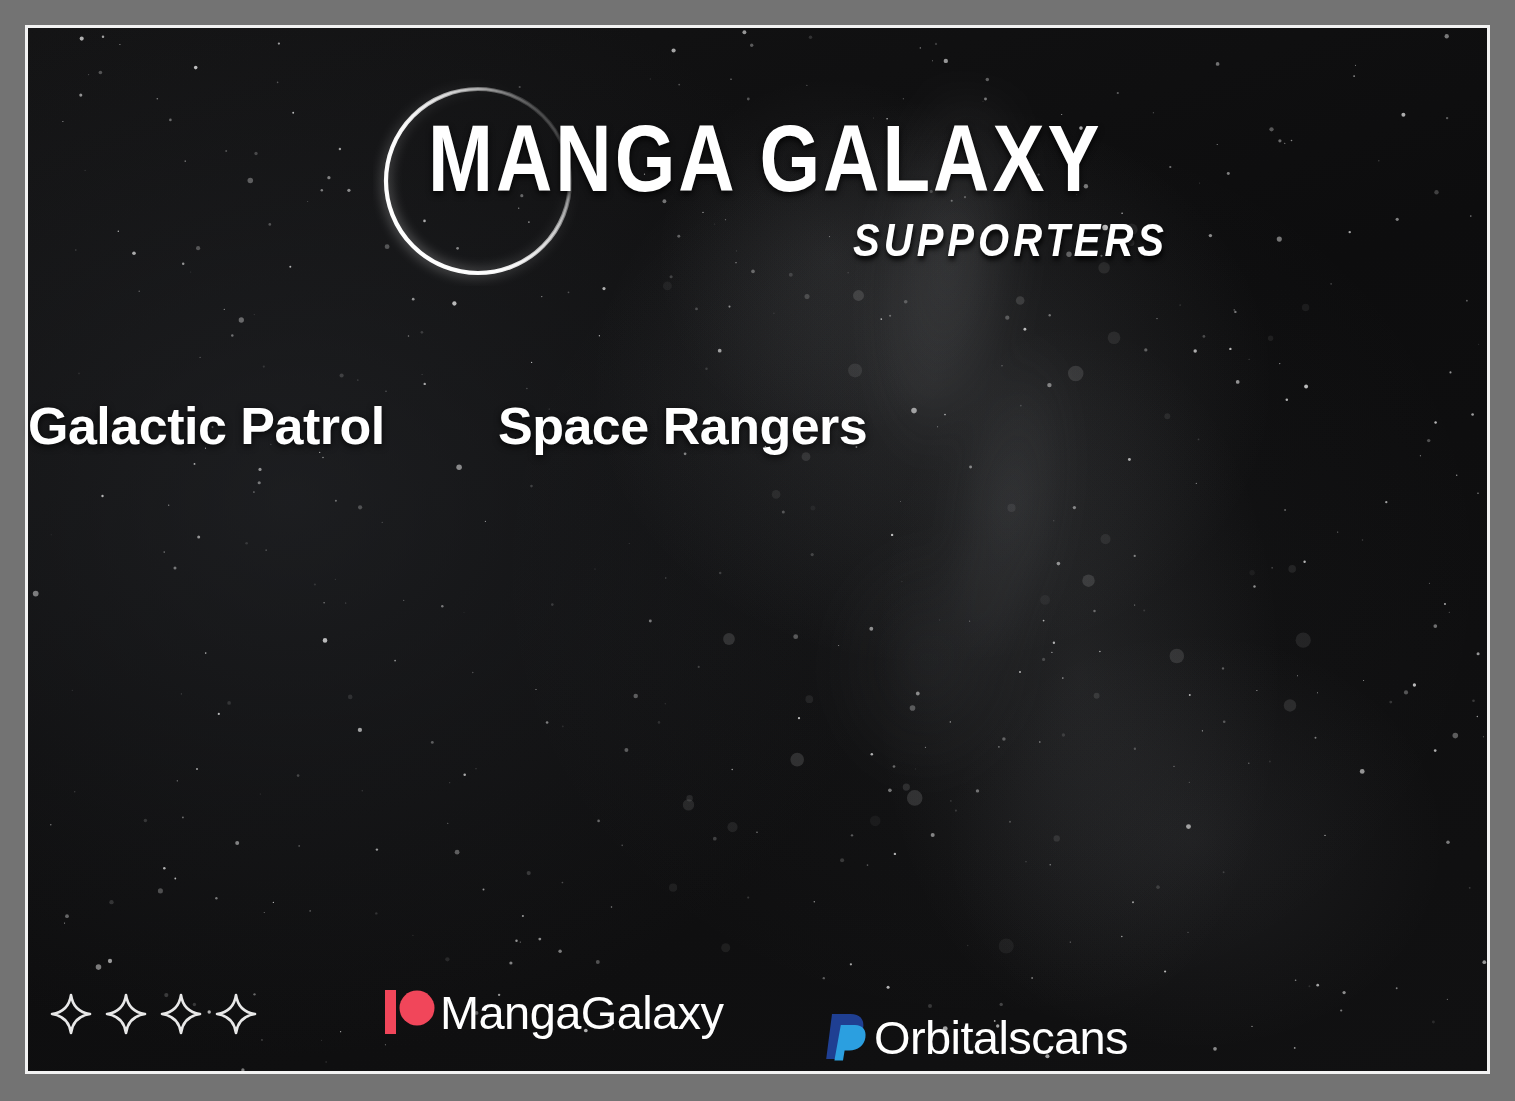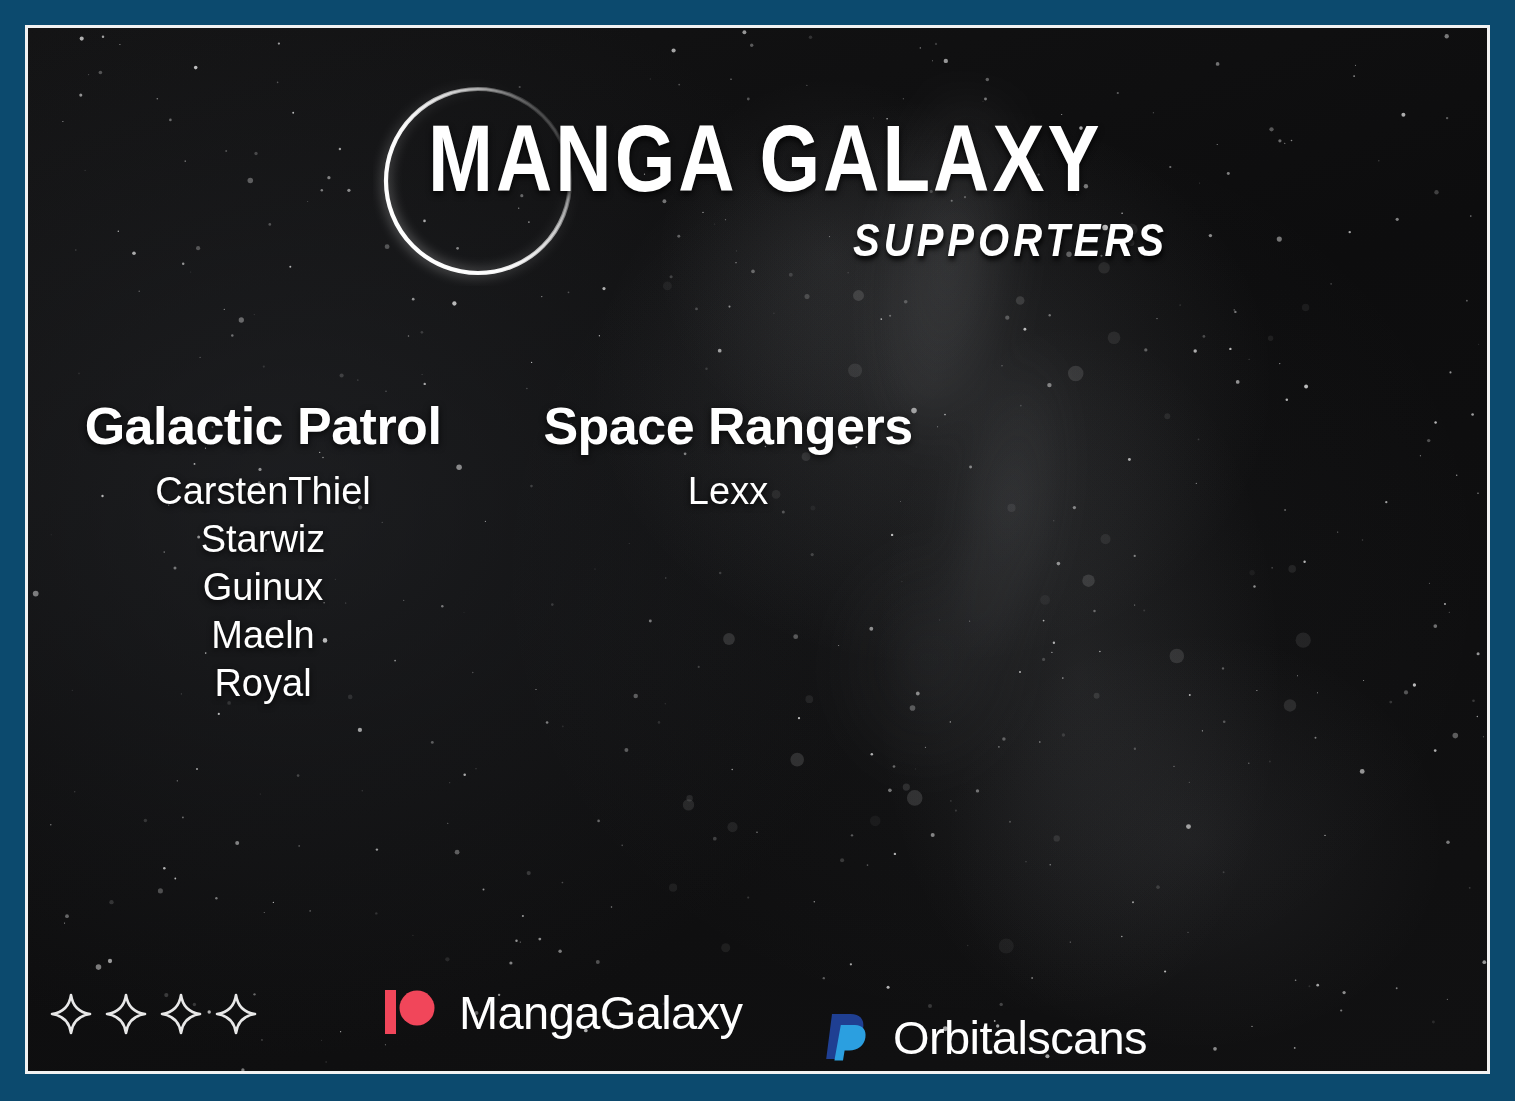--- a/index.html
+++ b/index.html
@@ -12,21 +12,21 @@
     height: 1101px;
     overflow: hidden;
     font-family: "Liberation Sans", sans-serif;
   }
 
   
   #poster {
     position: relative;
     width: 1515px;
     height: 1101px;
-    background: #0c4a6e;
+    background: #737373;
     box-sizing: border-box;
   }
   #frame-border {
     position: absolute;
     left: 25px;
     top: 25px;
     width: 1465px;
     height: 1049px;
     border: 3px solid #f2f2f2;
     box-sizing: border-box;
@@ -119,21 +119,21 @@
     position: absolute;
     left: 28px;
     top: 398px;
     width: 1459px;
     display: flex;
     align-items: flex-start;
     justify-content: flex-start;
   }
   .tier-col {
     flex: 0 0 auto;
-    text-align: center;
+    text-align: left;
   }
   .tier-col.c0 { width: 470px; }
   .tier-col.c1 { width: 460px; }
   .tier-col.c2 { width: 470px; }
   .tier-title {
     font-family: "Liberation Sans", sans-serif;
     font-weight: 700;
     font-size: 52px;
     color: #ffffff;
     letter-spacing: -0.5px;
@@ -167,21 +167,21 @@
     display: flex;
     gap: 13px;
     align-items: center;
   }
   .sparkle { display: block; }
 
   .footer-link {
     position: absolute;
     display: flex;
     align-items: center;
-    gap: 24px;
+    gap: 5px;
     top: 12px;
   }
   #patreon-link { left: 355px; }
   #paypal-link  { left: 795px; margin-top: 24px; }
   .footer-label {
     font-family: "Liberation Sans", sans-serif;
     font-size: 47px;
     font-weight: 400;
     color: #ffffff;
     letter-spacing: -0.6px;
@@ -698,34 +698,24 @@
     <div class="logo-block">
       <div id="logo-title">MANGA GALAXY</div>
       <div id="logo-sub">SUPPORTERS</div>
     </div>
   </div>
 
   <div id="tiers">
 
     <div class="tier-col c0">
       <div class="tier-title">Galactic Patrol</div>
-      <div class="tier-names">
-        <div class="tier-name">CarstenThiel</div>
-        <div class="tier-name">Starwiz</div>
-        <div class="tier-name">Guinux</div>
-        <div class="tier-name">Maeln</div>
-        <div class="tier-name">Royal</div>
-      </div>
     </div>
 
     <div class="tier-col c1">
       <div class="tier-title">Space Rangers</div>
-      <div class="tier-names">
-        <div class="tier-name">Lexx</div>
-      </div>
     </div>
 
 
   </div>
 
   <div id="footer">
 
     <div id="sparkles">
       <svg class="sparkle" width="42" height="42" viewBox="0 0 42 42">
         <path d="M21 2 C22.6 13.2 28.8 19.4 40 21 C28.8 22.6 22.6 28.8 21 40 C19.4 28.8 13.2 22.6 2 21 C13.2 19.4 19.4 13.2 21 2 Z" fill="none" stroke="#e8e8e8" stroke-width="2.6" stroke-linejoin="round"></path>

